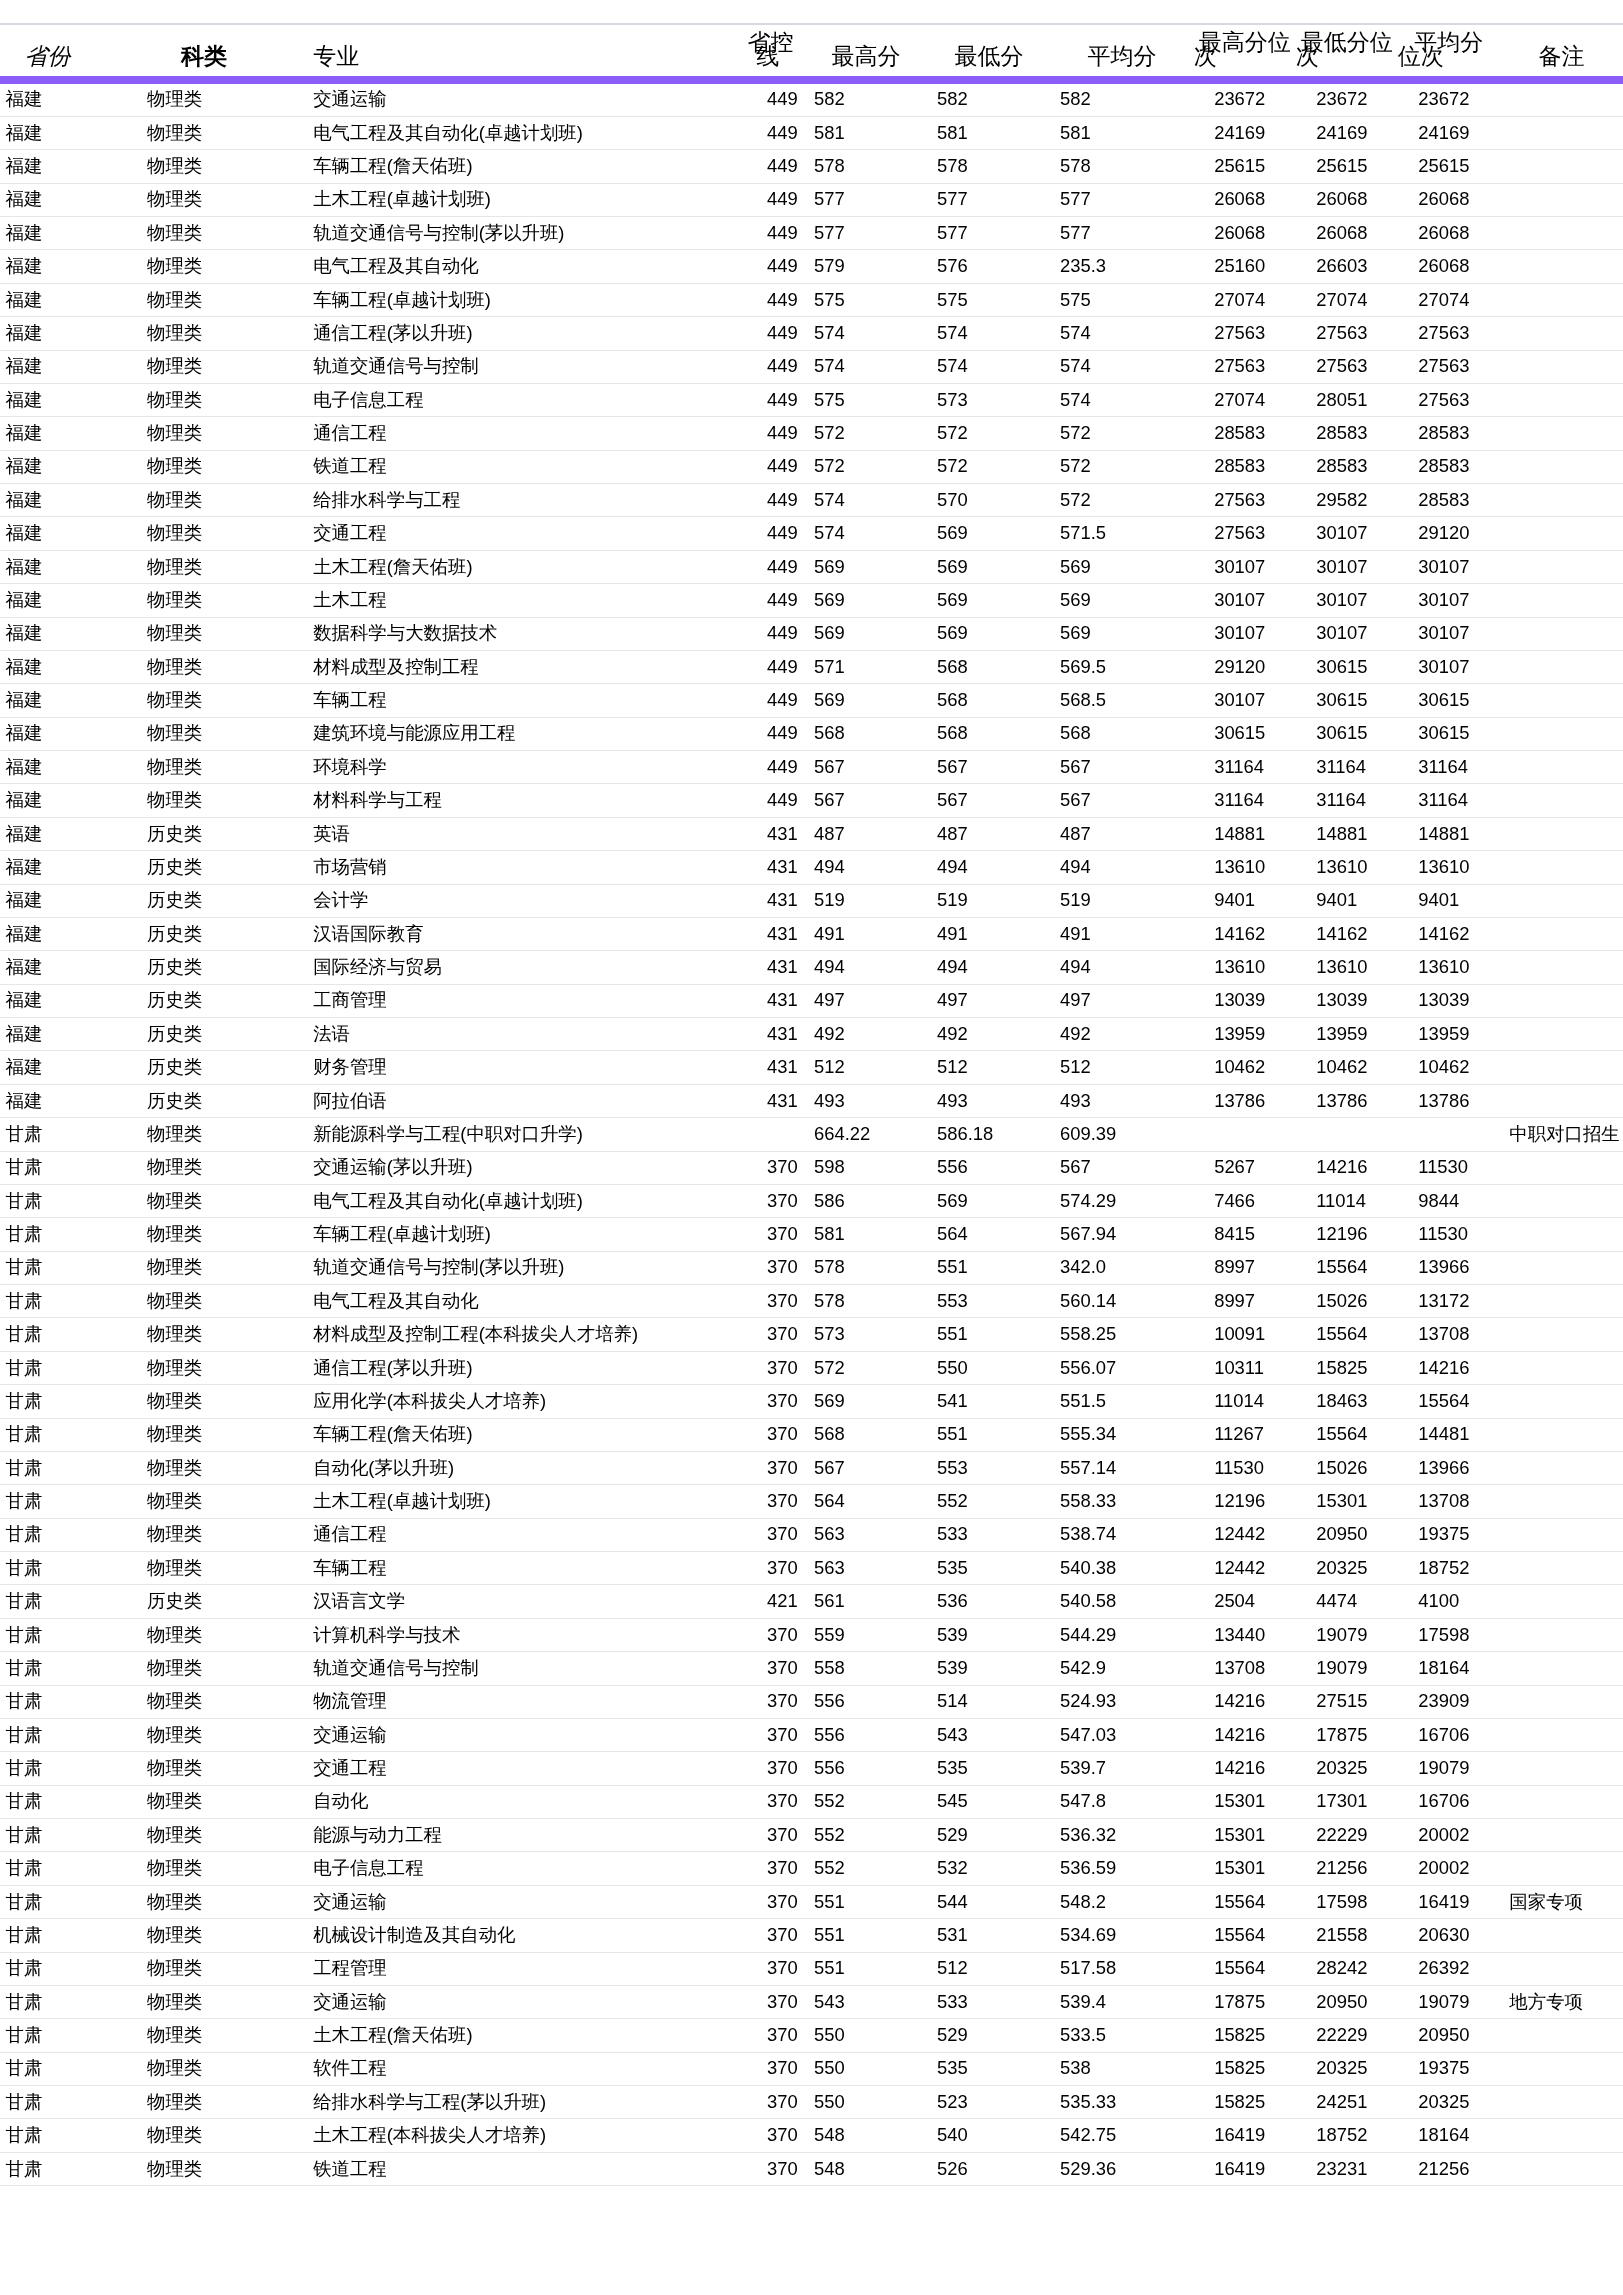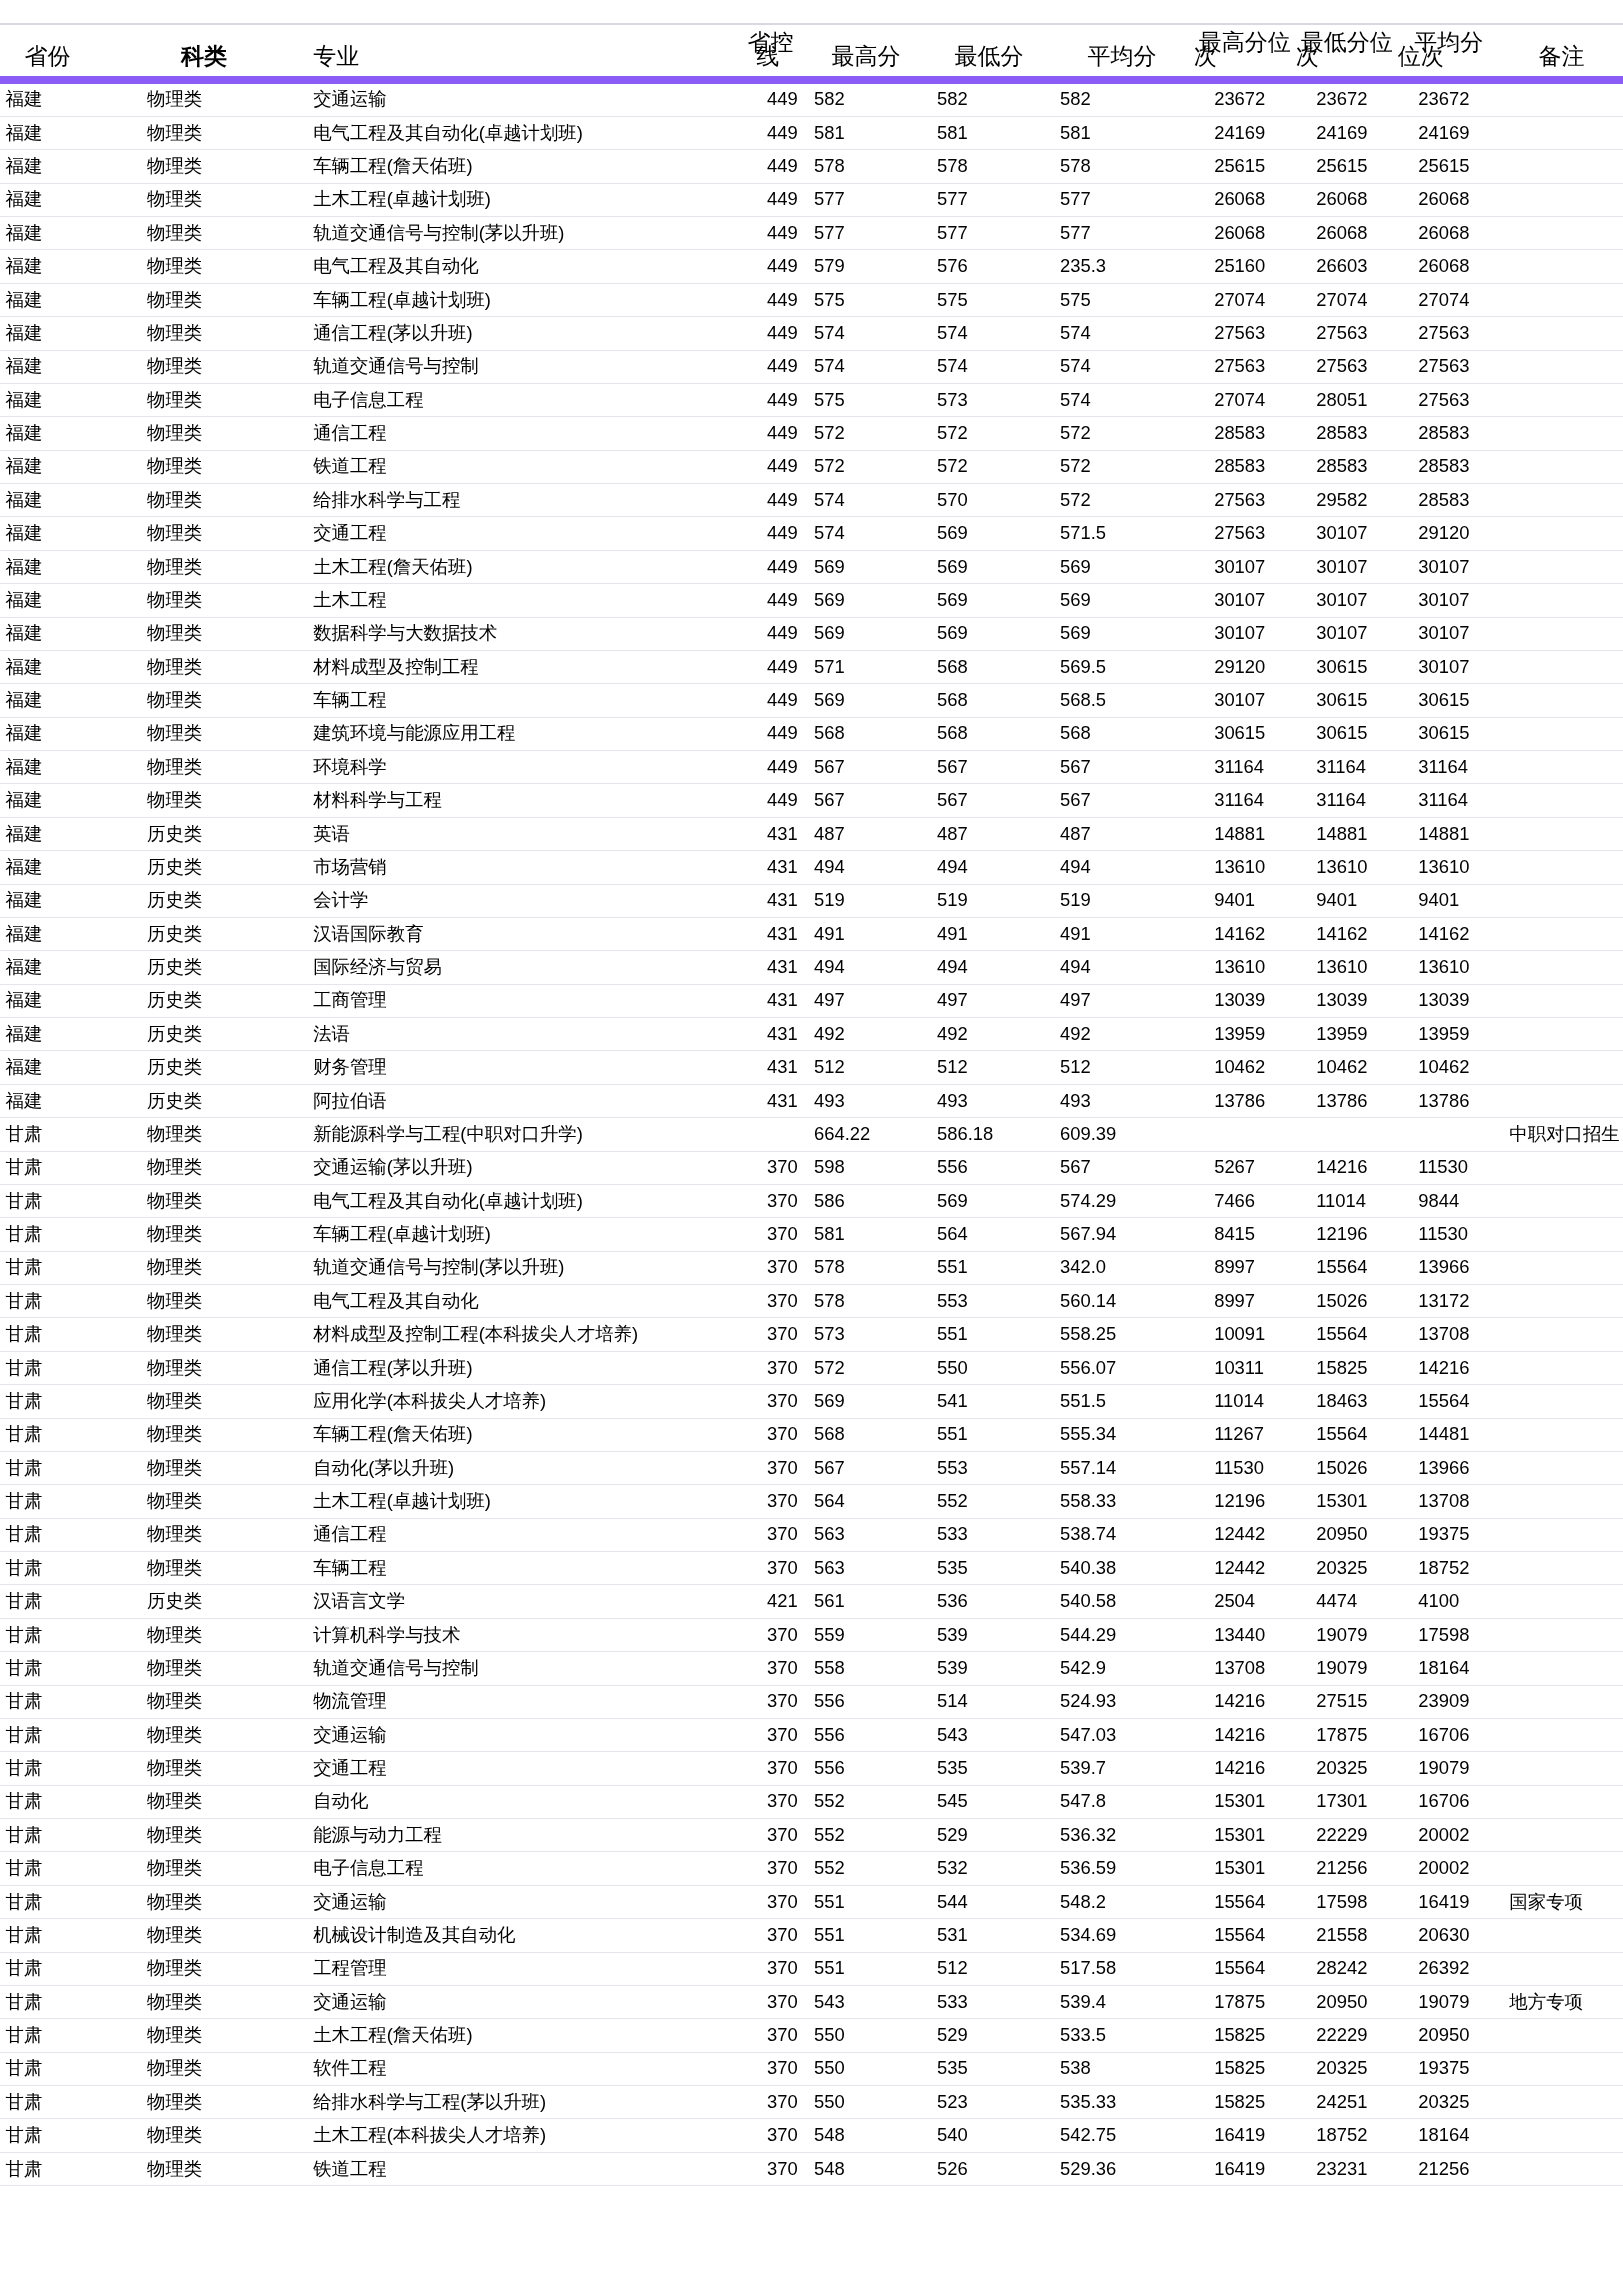--- a/index.html
+++ b/index.html
@@ -41,21 +41,21 @@
     font-weight: normal;
     vertical-align: bottom;
     padding: 0 0 5.5px 0;
     line-height: 1.18;
     border-top: 2px solid #d6d9df;
     border-bottom: 8px solid #8b5cf6;
     background: #ffffff;
     font-size: 23px;
     height: 45px;
   }
-  thead th.h-prov  { text-align: center; }
+  thead th.h-prov  { text-align: center; font-style: italic; }
   thead th.h-kelei { text-align: center; font-weight: bold; }
   thead th.h-major { text-align: left; }
   thead th.h-line  { text-align: center; padding-right: 5.5px; }
   thead th.h-num   { text-align: center; }
   thead th.h-rank  { text-align: left; }
   thead th.h-note  { text-align: center; margin-top: 40px; }
 
   thead th .stack-top {
     display: block;
     white-space: nowrap;

